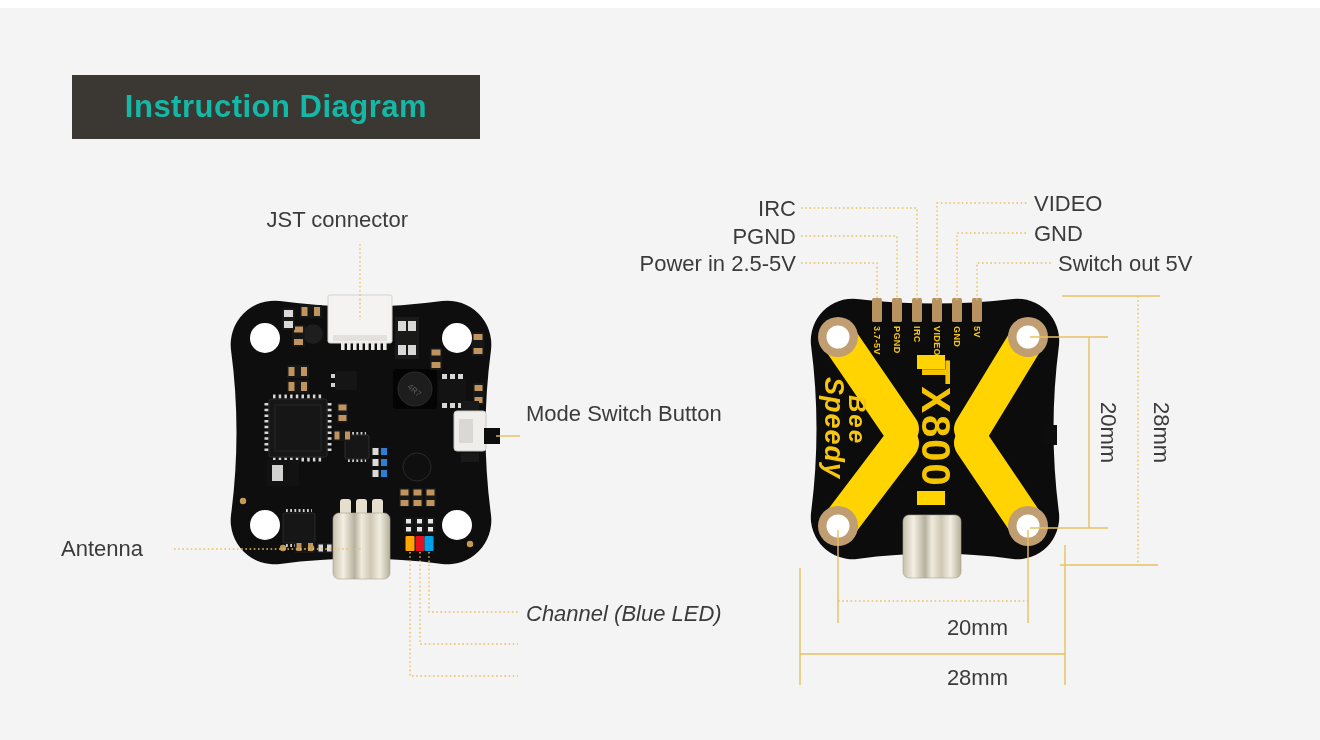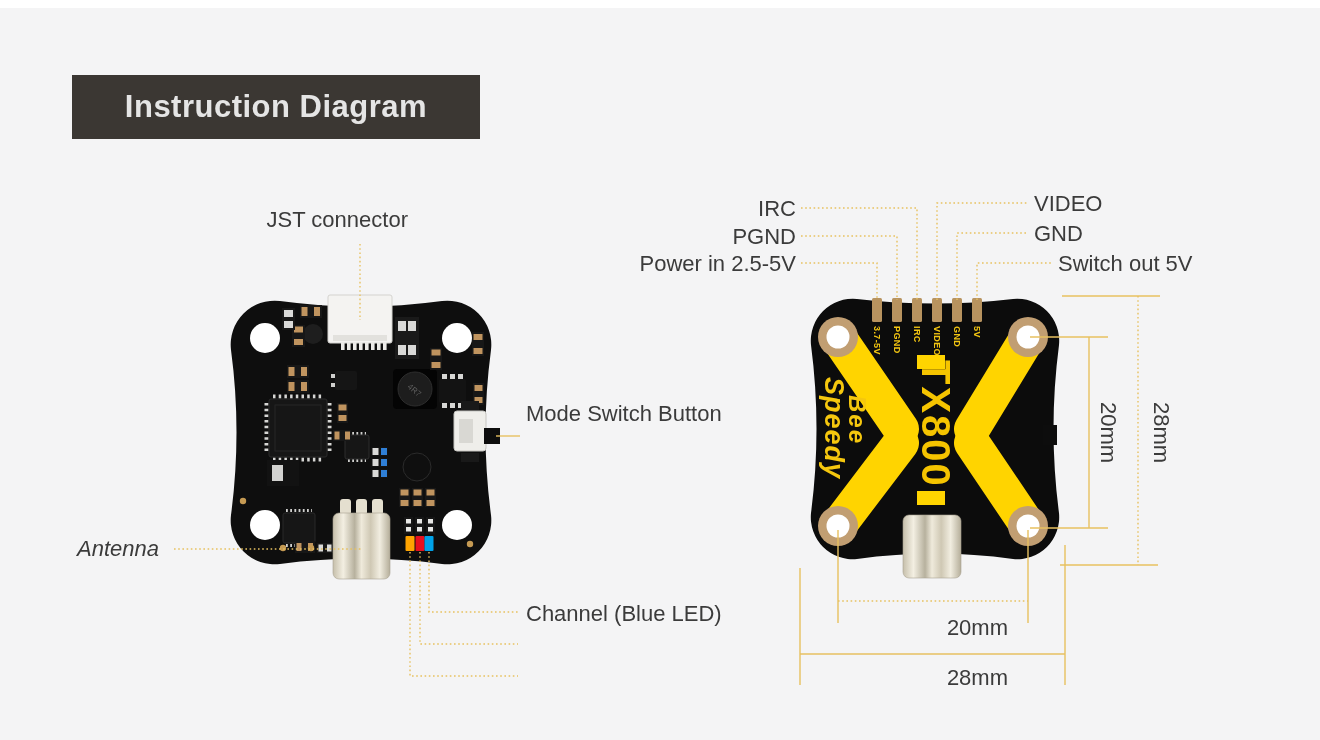--- a/index.html
+++ b/index.html
@@ -1,21 +1,21 @@
 <!DOCTYPE html>
 <html><head>
 <meta charset="utf-8">
 <style>
   html,body{margin:0;padding:0;background:#e9e9ea;}
   .canvas{position:relative;width:1320px;height:740px;background:#f4f4f5;overflow:hidden;
           font-family:"Liberation Sans",sans-serif;}
   .top-strip{position:absolute;left:0;top:0;width:100%;height:8px;background:#ffffff;}
   .title-bar{position:absolute;left:72px;top:75px;width:408px;height:64px;background:#3b3733;
              display:flex;align-items:center;justify-content:center;}
-  .title-bar span{color:#e5e5e5;font-size:31px;font-weight:bold;letter-spacing:.5px;}
+  .title-bar span{color:#14b8a6;font-size:31px;font-weight:bold;letter-spacing:.5px;}
   .lbl{position:absolute;font-size:22px;color:#3b3b3b;line-height:27px;white-space:nowrap;}
   .lbl.r{text-align:right;width:196px;}
   .lbl.c{text-align:right;width:150px;}
   .vlbl{position:absolute;font-size:22px;color:#3b3b3b;white-space:nowrap;
         transform-origin:0 0;transform:rotate(90deg);}
   .silk{position:absolute;font-size:9px;font-weight:bold;color:#f2c512;letter-spacing:.4px;
         white-space:nowrap;transform-origin:0 0;transform:rotate(90deg);}
   .brand1{position:absolute;font-size:27px;font-weight:bold;font-style:italic;color:#f5c70e;
           letter-spacing:1px;white-space:nowrap;transform-origin:0 0;transform:rotate(90deg);}
   .brand2{position:absolute;font-size:24px;font-weight:bold;font-style:italic;color:#f5c70e;
@@ -294,22 +294,22 @@
       <path class="ld" d="M1030 337 H1108 M1030 528 H1108"></path>
       <path class="ld" d="M1089 337 V528"></path>
 
       <path class="ld" d="M1062 296 H1160 M1060 565 H1158"></path>
       <path class="ld dot" d="M1138 296 V565"></path>
     </g>
   </svg>
 
   <div class="lbl c" style="left:258px;top:206px;">JST connector</div>
   <div class="lbl" style="left:526px;top:400px;">Mode Switch Button</div>
-  <div class="lbl" style="left:77px;top:535px;font-style:italic;">Antenna</div>
-  <div class="lbl" style="left:526px;top:600px;">Channel (Blue LED)</div>
+  <div class="lbl" style="left:61px;top:535px;">Antenna</div>
+  <div class="lbl" style="left:526px;top:600px;font-style:italic;">Channel (Blue LED)</div>
 
   <div class="lbl r" style="left:600px;top:195px;">IRC</div>
   <div class="lbl r" style="left:600px;top:223px;">PGND</div>
   <div class="lbl r" style="left:600px;top:250px;">Power in 2.5-5V</div>
   <div class="lbl" style="left:1034px;top:190px;">VIDEO</div>
   <div class="lbl" style="left:1034px;top:220px;">GND</div>
   <div class="lbl" style="left:1058px;top:250px;">Switch out 5V</div>
 
   <div class="lbl c" style="left:858px;top:614px;">20mm</div>
   <div class="lbl c" style="left:858px;top:664px;">28mm</div>

